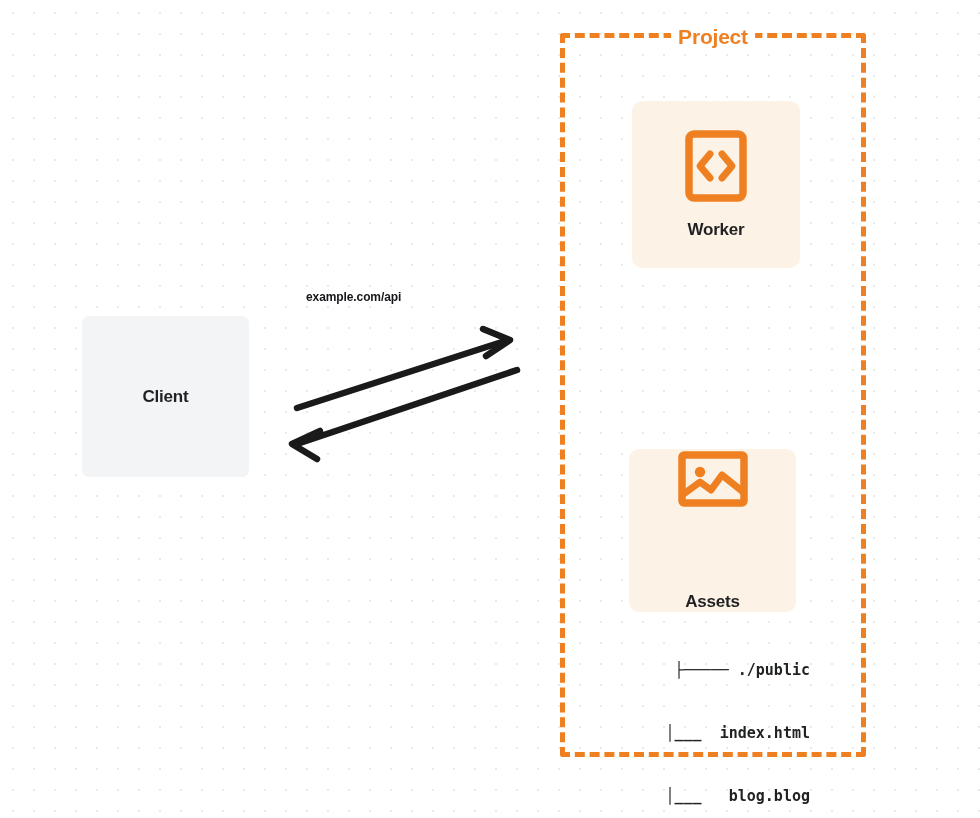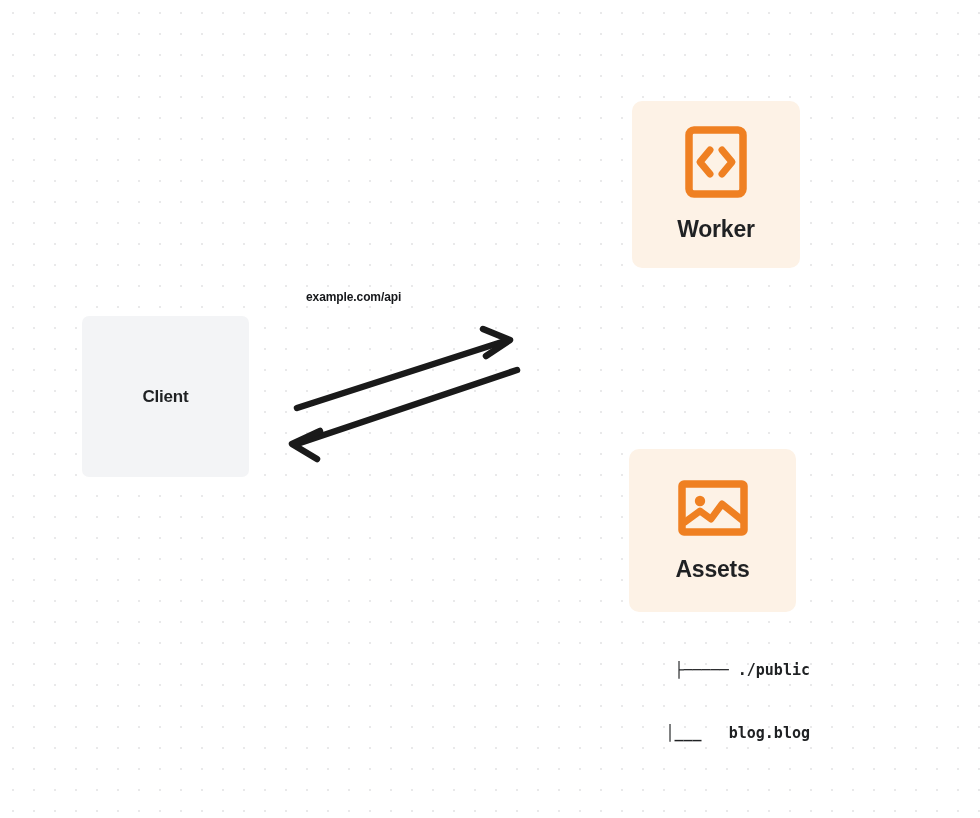--- a/index.html
+++ b/index.html
@@ -105,27 +105,28 @@
     left: 632px;
     top: 101px;
     width: 168px;
     height: 167px;
   }
   #assets-card {
     left: 629px;
     top: 449px;
     width: 167px;
     height: 163px;
+    justify-content: space-between;
   }
   .service-card .card-icon {
     display: block;
     margin-bottom: 14px;
   }
   .service-card .card-label {
-    font-size: 23px;
+    font-size: 17px;
     font-weight: bold;
     color: #1f2123;
     letter-spacing: -0.2px;
   }
 
   
   #file-tree {
     position: absolute;
     left: 598px;
     top: 618px;
@@ -159,20 +160,23 @@
       <line x1="297" y1="408" x2="505" y2="341" stroke="#1a1a1a" stroke-width="6.5" stroke-linecap="round"></line>
       <polyline points="483,329 510,340 486,356" fill="none" stroke="#1a1a1a" stroke-width="6.5" stroke-linecap="round" stroke-linejoin="round"></polyline>
     </g>
 
     <g>
       <line x1="517" y1="370" x2="297" y2="444" stroke="#1a1a1a" stroke-width="6.5" stroke-linecap="round"></line>
       <polyline points="320,431 292,444 317,459" fill="none" stroke="#1a1a1a" stroke-width="6.5" stroke-linecap="round" stroke-linejoin="round"></polyline>
     </g>
   </svg>
 
+  <div id="project-group">
+    <div id="project-title">Project</div>
+  </div>
 
   <div id="worker-card" class="service-card">
     <span class="card-icon">
       <svg width="62" height="72" viewBox="0 0 62 72" xmlns="http://www.w3.org/2000/svg">
         <rect x="4" y="4" width="54" height="64" rx="5" ry="5" fill="none" stroke="#ef8022" stroke-width="7.5"></rect>
         <polyline points="25,24 15,36 25,48" fill="none" stroke="#ef8022" stroke-width="7" stroke-linecap="round" stroke-linejoin="round"></polyline>
         <polyline points="37,24 47,36 37,48" fill="none" stroke="#ef8022" stroke-width="7" stroke-linecap="round" stroke-linejoin="round"></polyline>
       </svg>
     </span>
     <span class="card-label">Worker</span>
@@ -184,17 +188,18 @@
         <rect x="4" y="6" width="62" height="48" rx="2" ry="2" fill="none" stroke="#ef8022" stroke-width="7.5"></rect>
         <circle cx="22" cy="23" r="5.2" fill="#ef8022"></circle>
         <polyline points="7,44 22,33 33,41 44,26 64,42" fill="none" stroke="#ef8022" stroke-width="7" stroke-linecap="round" stroke-linejoin="round"></polyline>
       </svg>
     </span>
     <span class="card-label">Assets</span>
   </div>
 
   <div id="file-tree">
     <span class="tree-row">├───── ./public</span>
+    <span class="tree-row">│___  index.html</span>
     <span class="tree-row">│___   blog.blog</span>
     
   </div>
 
 </div>
 
 </body></html>

